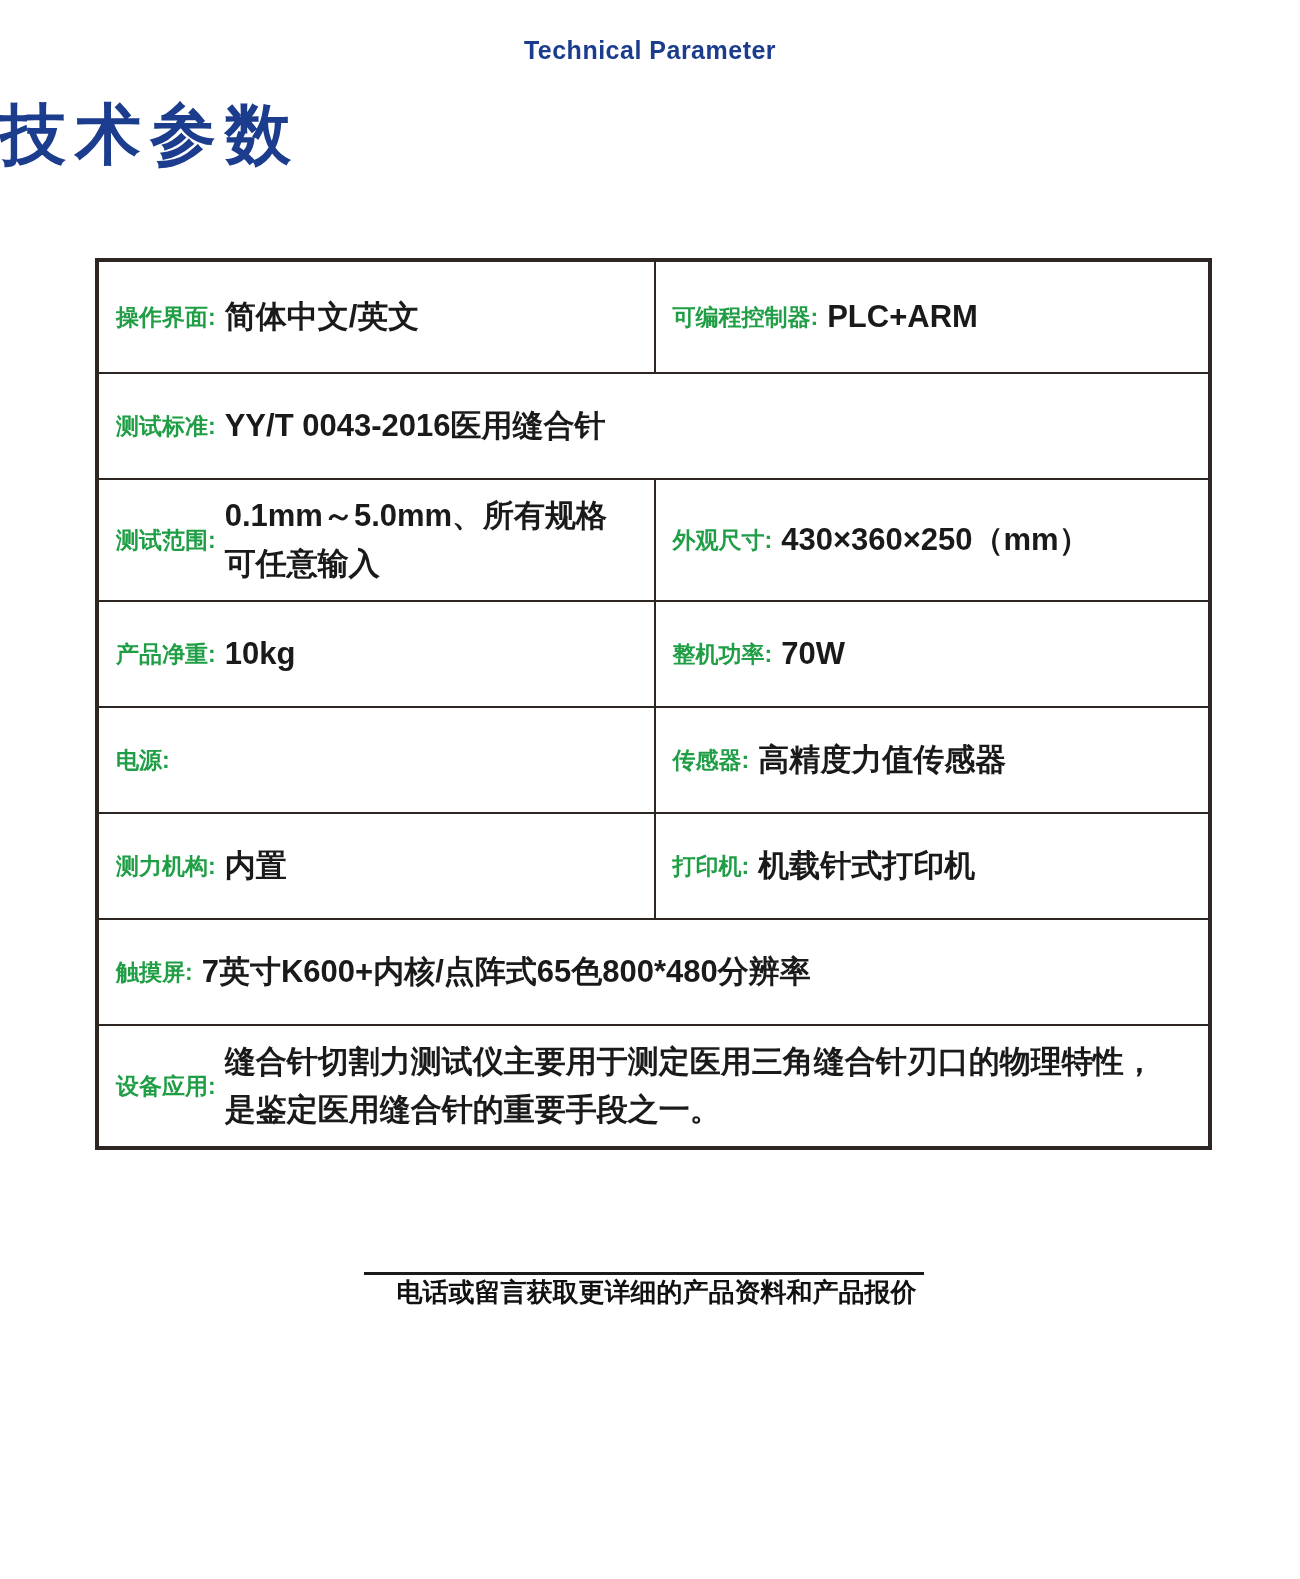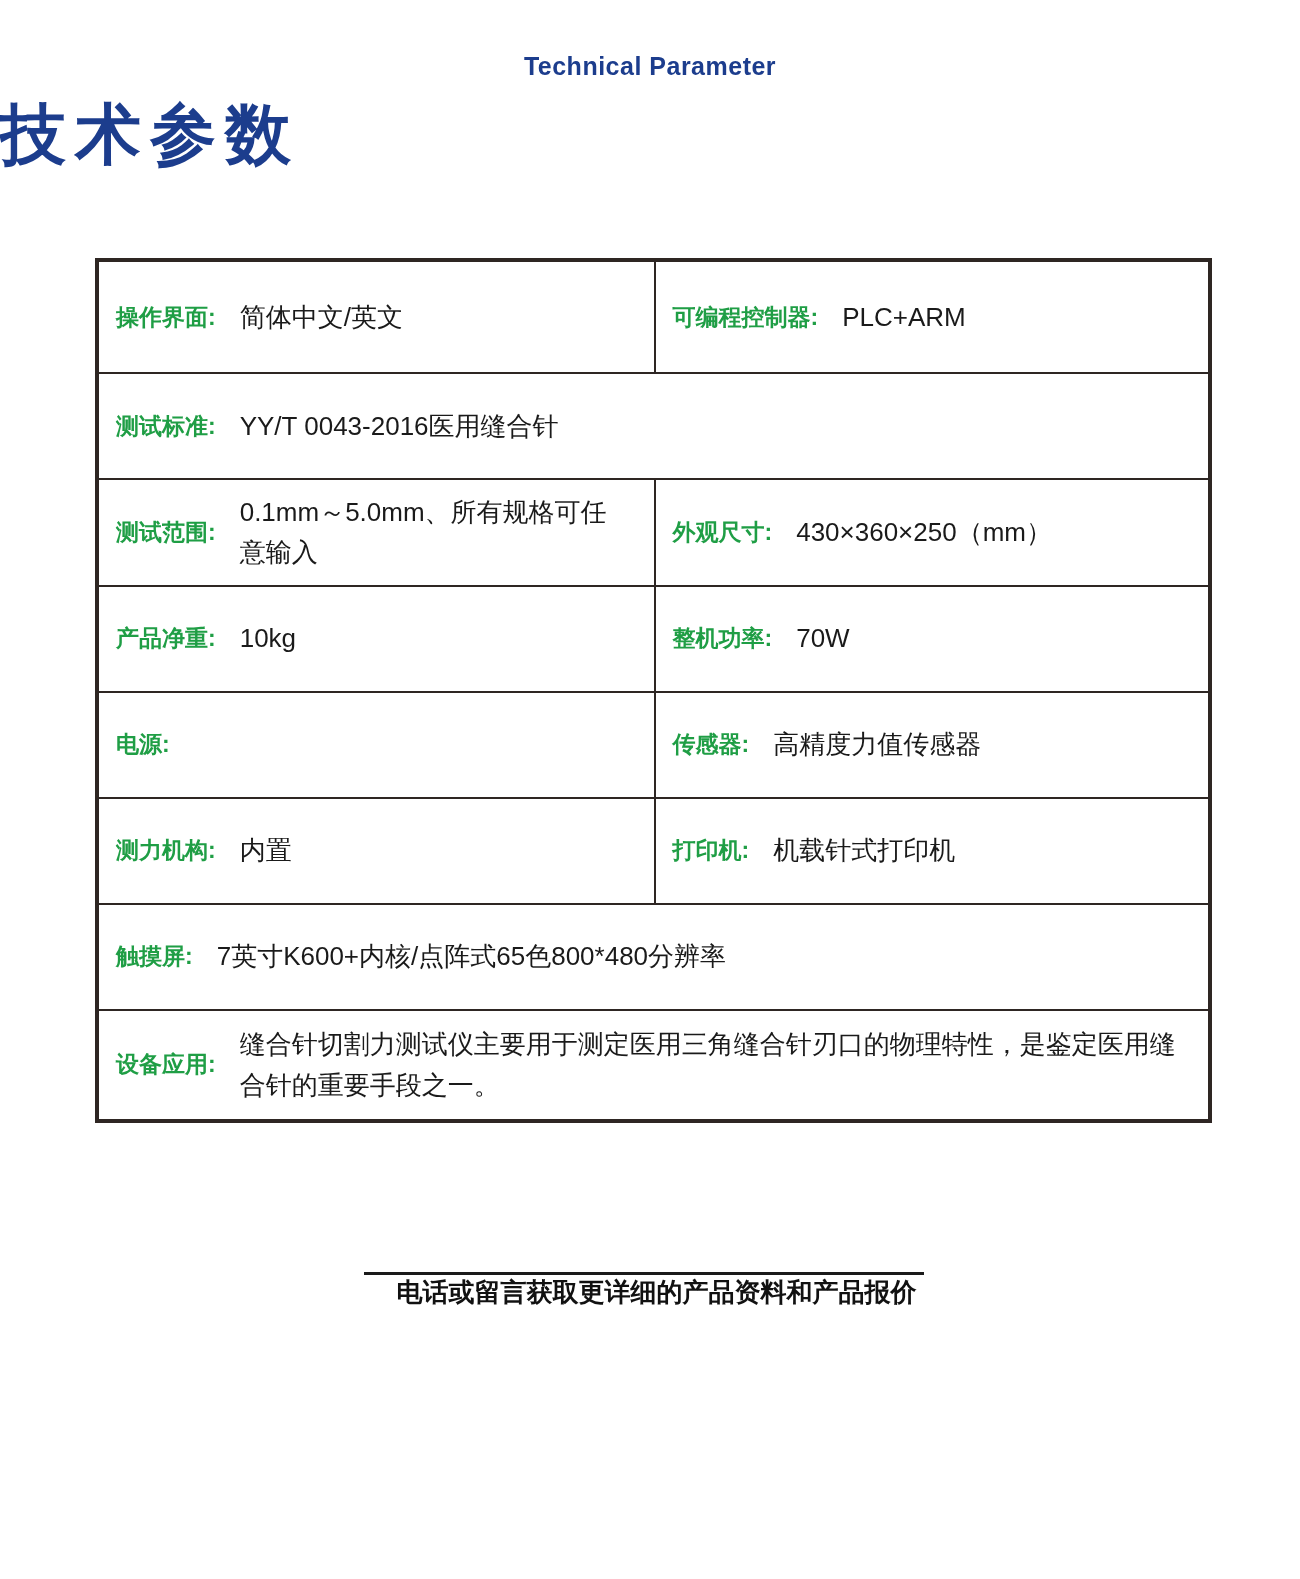--- a/index.html
+++ b/index.html
@@ -8,45 +8,45 @@
     --ink:#1a1a1a;
     --border:#2e2623;
   }
   html,body{margin:0;padding:0;}
   body{
     width:1300px;height:1579px;background:#ffffff;
     font-family:"Liberation Sans","DejaVu Sans",sans-serif;
     position:relative;overflow:hidden;
   }
   .subtitle{
-    position:absolute;top:52px;left:0;width:100%;
+    position:absolute;top:36px;left:0;width:100%;
     text-align:center;font-size:25px;font-weight:700;color:var(--blue);
     letter-spacing:0.5px;
   }
   .title{
     position:absolute;top:90px;left:0;width:100%;margin:0;
     text-align:left;font-size:66px;font-weight:700;color:var(--blue);
     letter-spacing:9px;
   }
   .spec-table{
     position:absolute;left:95px;top:258px;width:1117px;
     border:4px solid var(--border);box-sizing:border-box;background:#fff;
   }
   .row{display:flex;border-bottom:2px solid var(--border);min-height:104px;}
   .row:first-child{min-height:110px;}
   .row:last-child{border-bottom:none;min-height:108px;}
   .row.split .cell{width:50%;box-sizing:border-box;}
   .row.full .cell{width:100%;box-sizing:border-box;}
   .row.split .cell + .cell{border-left:2px solid var(--border);}
-  .cell{display:flex;align-items:center;padding:12px 24px 12px 17px;gap:15px;}
+  .cell{display:flex;align-items:center;padding:12px 24px 12px 17px;}
   .label{
     color:var(--green);font-weight:700;font-size:23px;
     flex-shrink:0;margin-right:9px;white-space:nowrap;
   }
-  .value{color:var(--ink);font-size:26px;font-weight:400;line-height:1.55;}
+  .value{color:var(--ink);font-size:31px;font-weight:700;line-height:1.55;}
   .footer{
     position:absolute;left:98px;top:1272px;width:1117px;
     display:flex;align-items:center;flex-direction:column;
   }
   .footer-line{width:560px;height:3px;background:#1a1a1a;flex-shrink:0;margin-right:26px;}
   .footer-text{font-size:26px;font-weight:600;color:#111111;white-space:nowrap;}
 </style>
 </head>
 <body>
 

